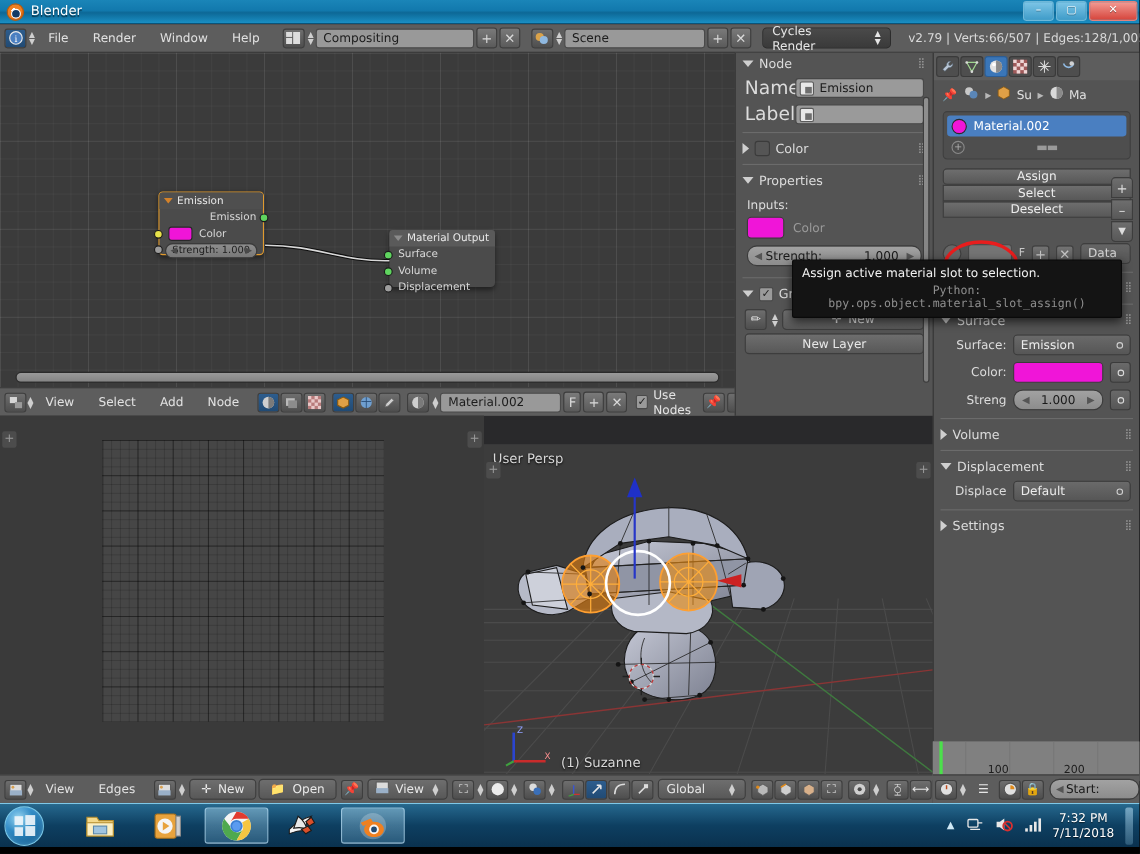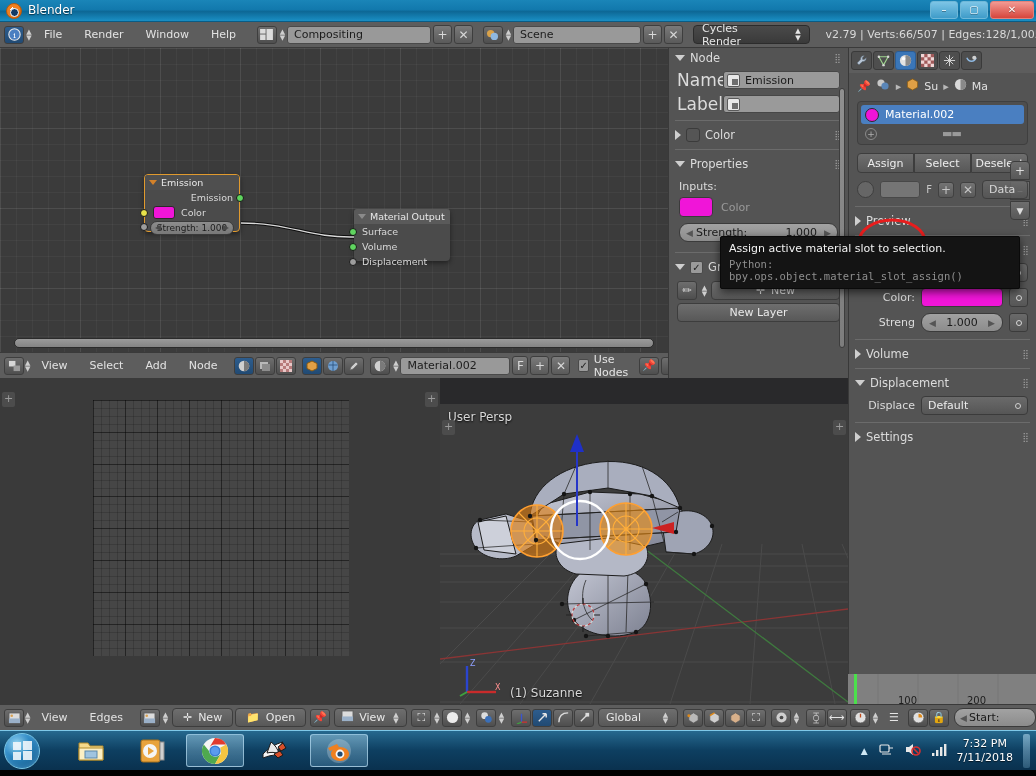--- a/index.html
+++ b/index.html
@@ -183,21 +183,21 @@
     height: 19px; background: #4a7fc1; border-radius: 3px; display: flex; align-items: center;
     gap: 6px; padding-left: 4px; color: #fff; font-size: 11px;
   }
   .matdot { width: 14px; height: 14px; border-radius: 50%; background: #f015d8; border: 1px solid #2a2a2a; }
   .sidebtns { position: absolute; right: 6px; top: 118px; width: 20px; }
   .sbtn {
     width: 20px; height: 19px; background: linear-gradient(180deg,#6e6e6e,#585858);
     border: 1px solid #3d3d3d; color: #ddd; display: flex; align-items: center;
     justify-content: center; font-size: 12px; margin-bottom: 1px;
   }
-  .triplet { display: flex; margin: 4px 8px; }
+  .triplet { display: flex; margin: 20px 8px; flex-direction: column; }
   .triplet .b {
     flex: 1; height: 20px; background: linear-gradient(180deg,#6e6e6e,#585858);
     border: 1px solid #3d3d3d; color: #ededed; font-size: 11px;
     display: flex; align-items: center; justify-content: center;
   }
   .triplet .b:first-child { border-radius: 4px 0 0 4px; }
   .triplet .b:last-child { border-radius: 0 4px 4px 0; }
   .prow { display: flex; align-items: center; gap: 6px; padding: 3px 8px; }
   .prow .plabel { color: #dcdcdc; font-size: 11px; width: 58px; text-align: right; }
   .dropf {
@@ -246,21 +246,21 @@
     display: flex; align-items: center; justify-content: center; gap: 50px; color: #1d1d1d; font-size: 10px;}
   .playhead { position: absolute; left: 6px; top: 0; width: 3px; height: 36px; background: #4be04b; }
 
   
   #tooltip {
     position: absolute; left: 720px; top: 214px; width: 300px;
     background: #141414; border: 1px solid #0a0a0a; border-radius: 2px;
     padding: 5px 8px 6px 8px; z-index: 60; box-shadow: 0 3px 9px rgba(0,0,0,.6);
   }
   #tooltip .t1 { color: #f2f2f2; font-size: 11px; }
-  #tooltip .t2 { color: #8f8f8f; font-size: 10.5px; font-family: "DejaVu Sans Mono", monospace; margin-top: 3px; }
+  #tooltip .t2 { color: #8f8f8f; font-size: 10.5px; font-family: "DejaVu Sans Mono", monospace; margin-top: 3px; text-align: center; }
 
   
   .taskbar {
     position: absolute; left: 0; top: 730px; width: 1036px; height: 40px;
     background: linear-gradient(180deg, rgba(40,110,150,.95) 0%, rgba(14,65,100,.97) 50%, rgba(10,50,80,.98) 100%);
     border-top: 1px solid #7fc8e8;
   }
   .startorb {
     position: absolute; left: 4px; top: 2px; width: 36px; height: 36px; border-radius: 50%;
     background: radial-gradient(circle at 35% 30%, #9fdcf5 0%, #2b86c0 40%, #0c4a74 100%);

